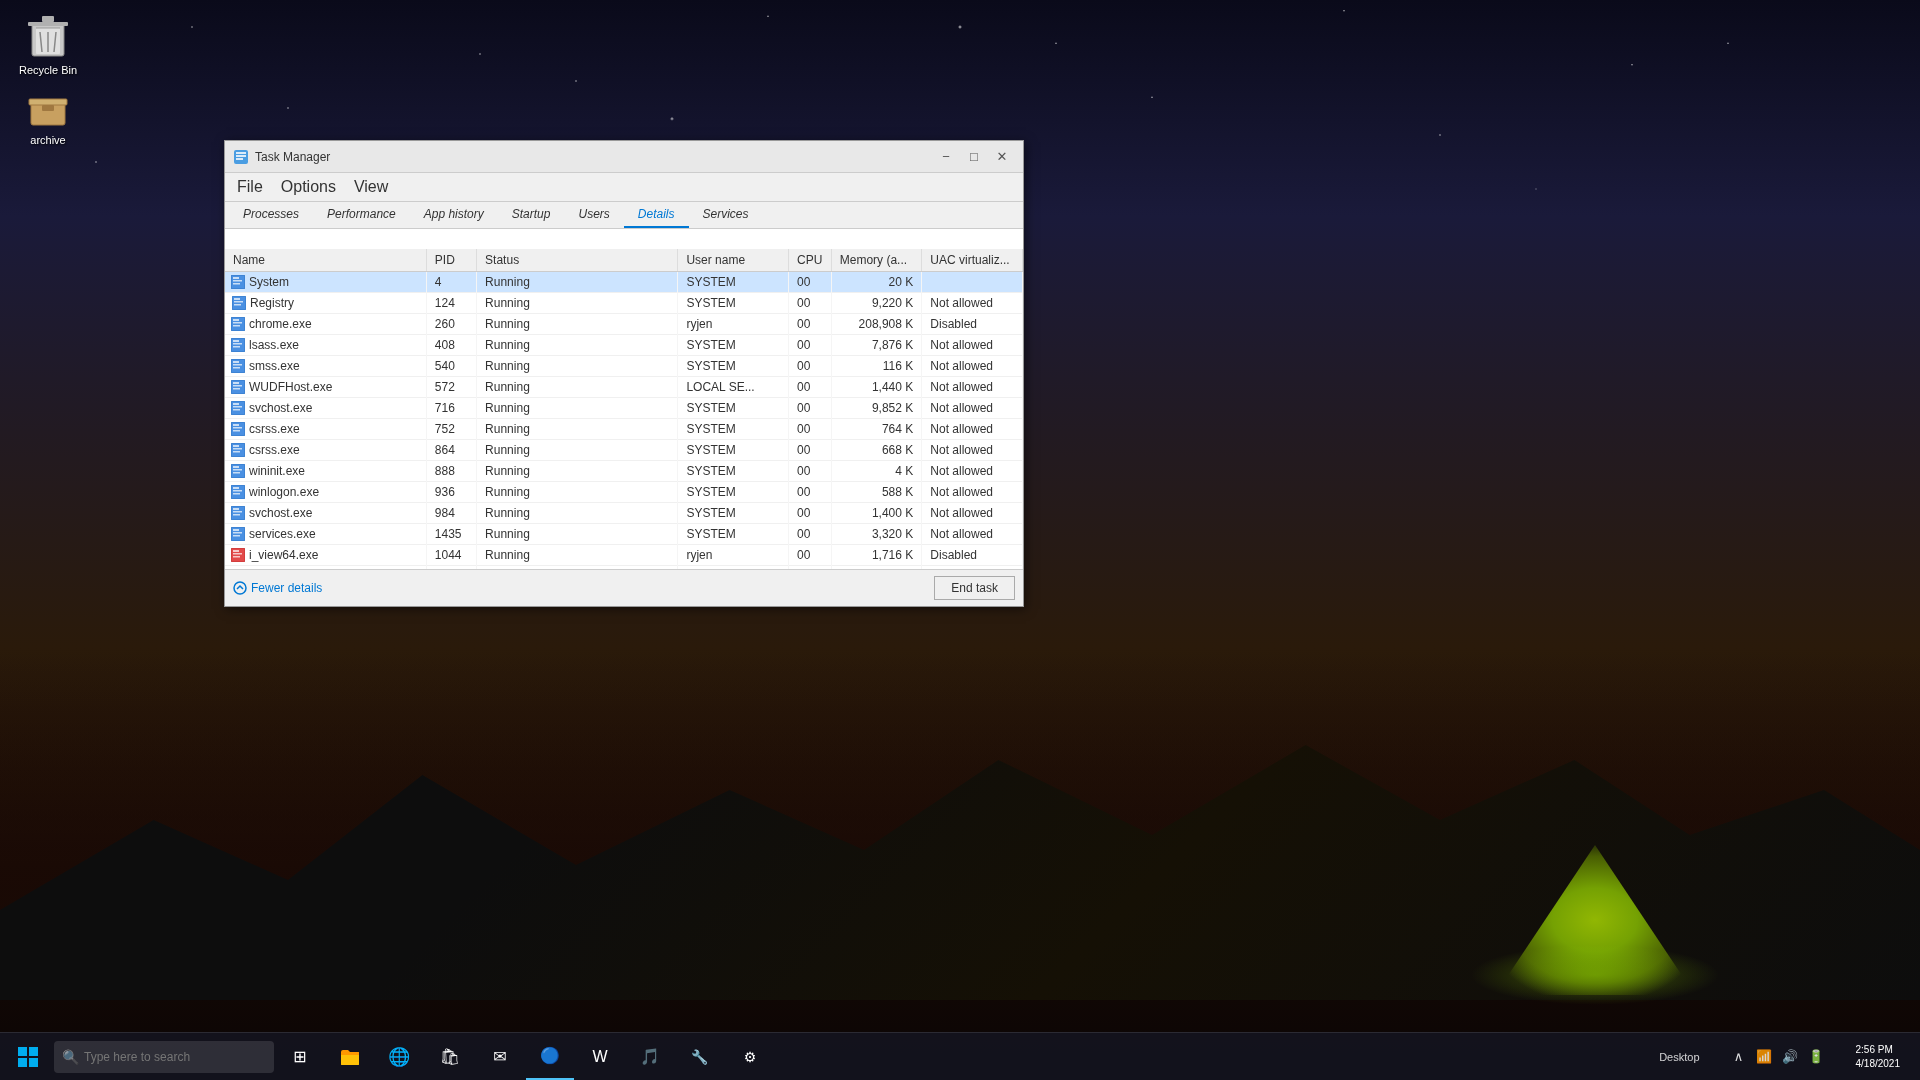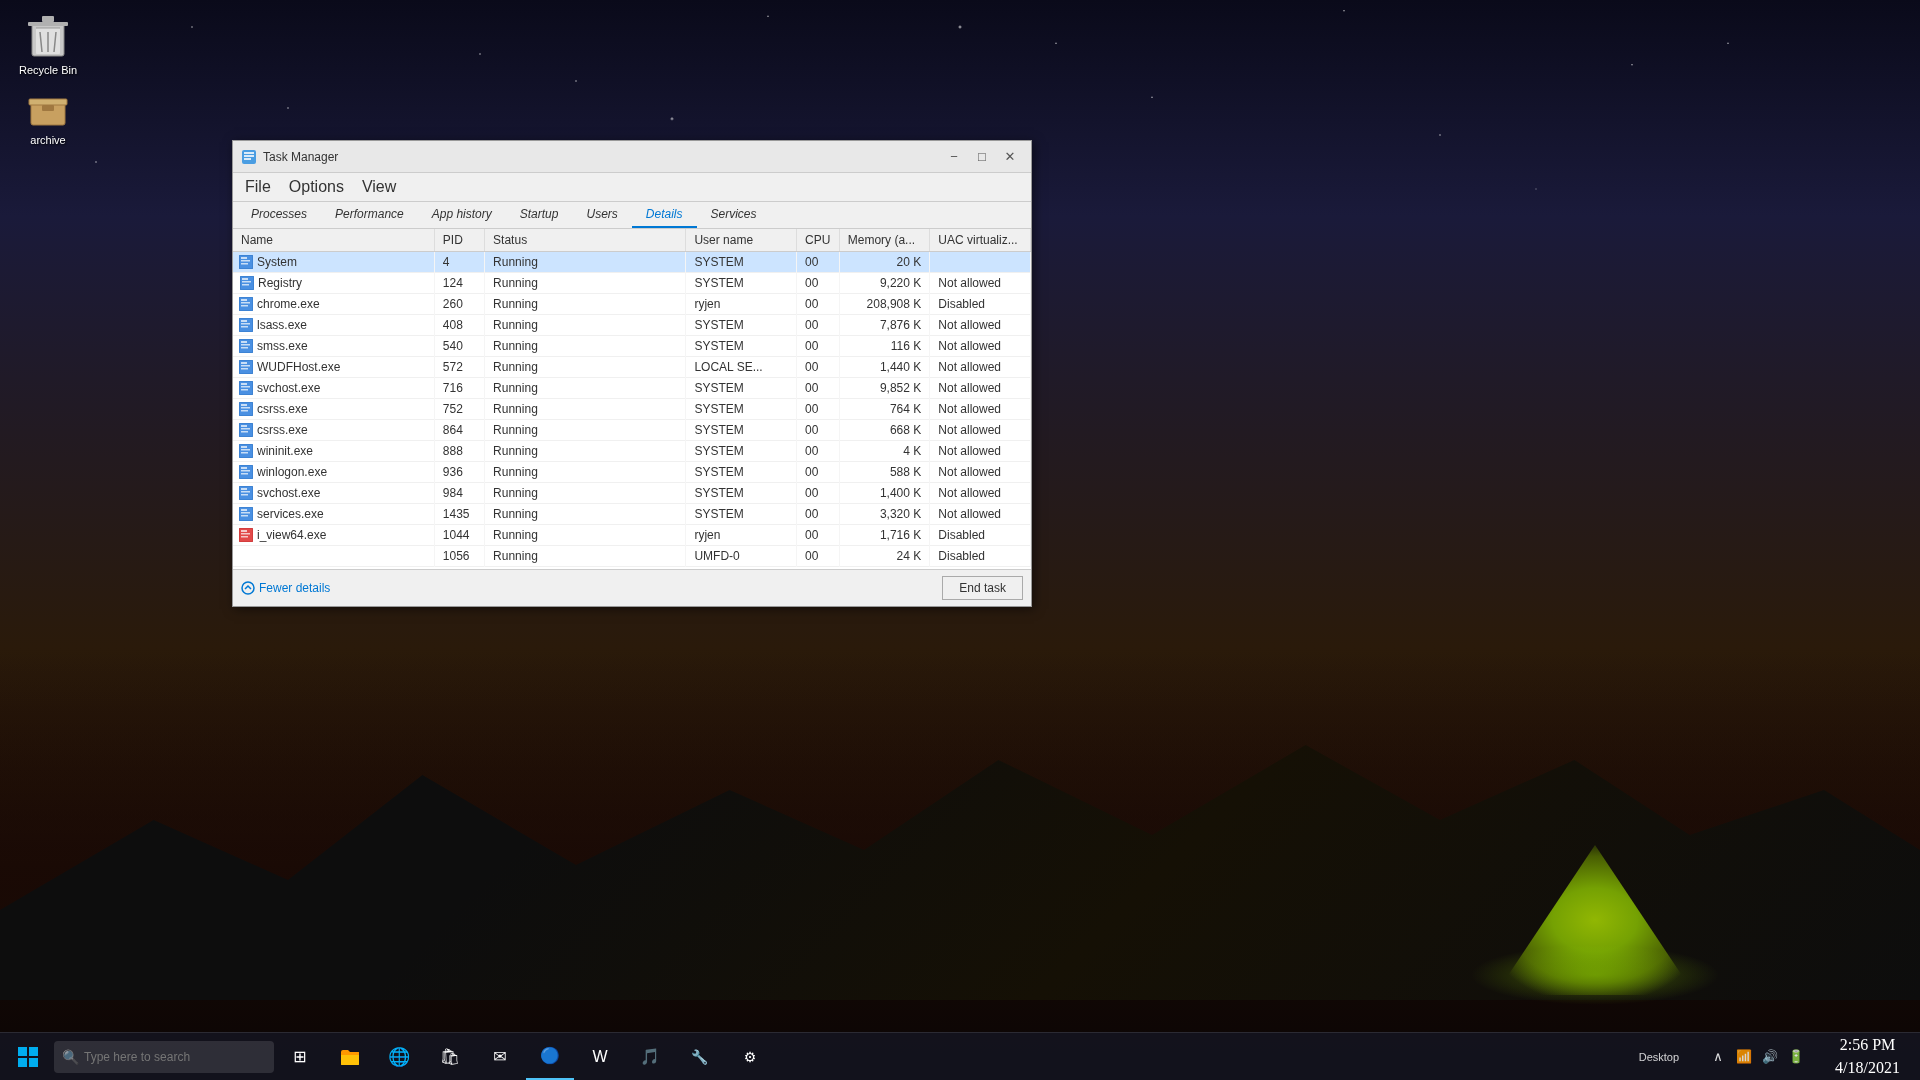--- a/index.html
+++ b/index.html
@@ -116,21 +116,21 @@
       color: white;
       font-size: 11px;
       text-shadow: 1px 1px 2px black;
       word-wrap: break-word;
     }
 
     
     .window {
       position: absolute;
       top: 140px;
-      left: 232px;
+      left: 224px;
       width: 800px;
       background: #f0f0f0;
       border: 1px solid #999;
       box-shadow: 2px 2px 10px rgba(0,0,0,0.5);
     }
     .window-titlebar {
       background: #e8e8e8;
       border-bottom: 1px solid #ccc;
       height: 32px;
       display: flex;
@@ -205,20 +205,21 @@
       background: white;
       overflow-y: auto;
       height: 340px;
       position: relative;
     }
 
     table {
       width: 100%;
       border-collapse: collapse;
       font-size: 12px;
+      margin-top: 20px;
     }
     thead th {
       background: #f0f0f0;
       border-bottom: 1px solid #ccc;
       border-right: 1px solid #ddd;
       padding: 4px 8px;
       text-align: left;
       font-weight: 400;
       color: #333;
       position: sticky;
@@ -338,27 +339,26 @@
       width: 20px;
       height: 20px;
       display: flex;
       align-items: center;
       justify-content: center;
       cursor: pointer;
       font-size: 13px;
       color: rgba(255,255,255,0.85);
     }
     .clock {
-      text-align: center;
-      font-size: 16px;
+      text-align: left;
+      font-size: 10px;
       color: white;
       line-height: 1.4;
       padding: 0 8px;
       cursor: pointer;
-      font-family: Liberation Serif, serif;
     }
     .desktop-label {
       color: rgba(255,255,255,0.8);
       font-size: 11px;
       padding: 0 8px;
       white-space: nowrap;
     }
 
     
     .table-container::-webkit-scrollbar { width: 8px; }

